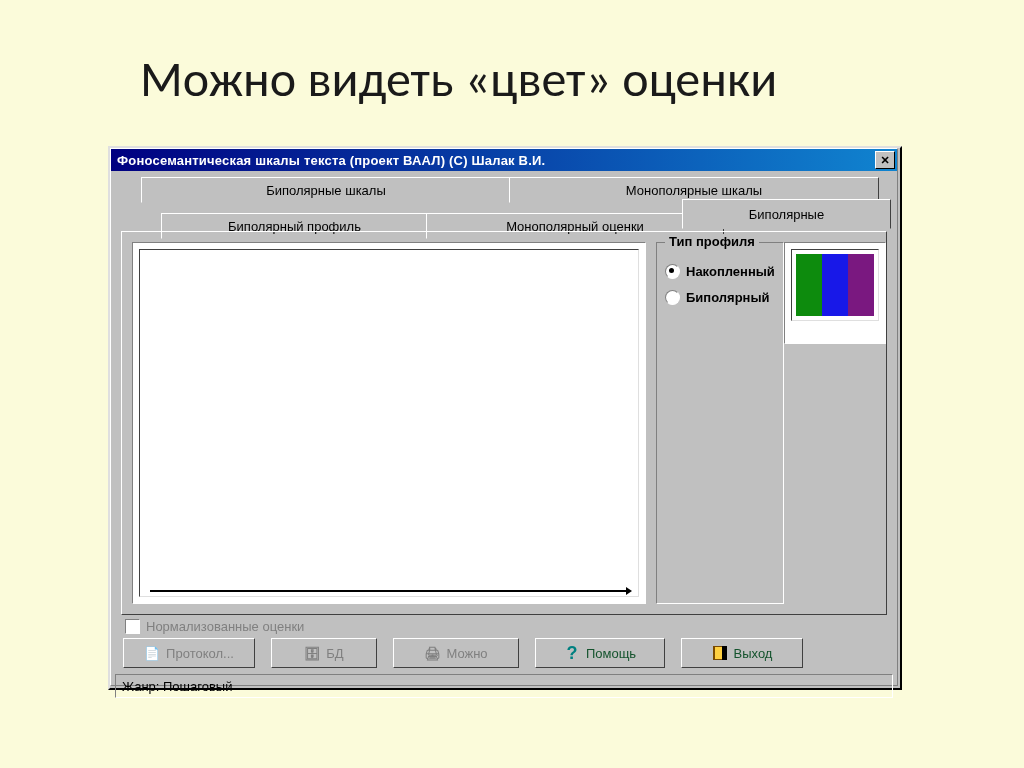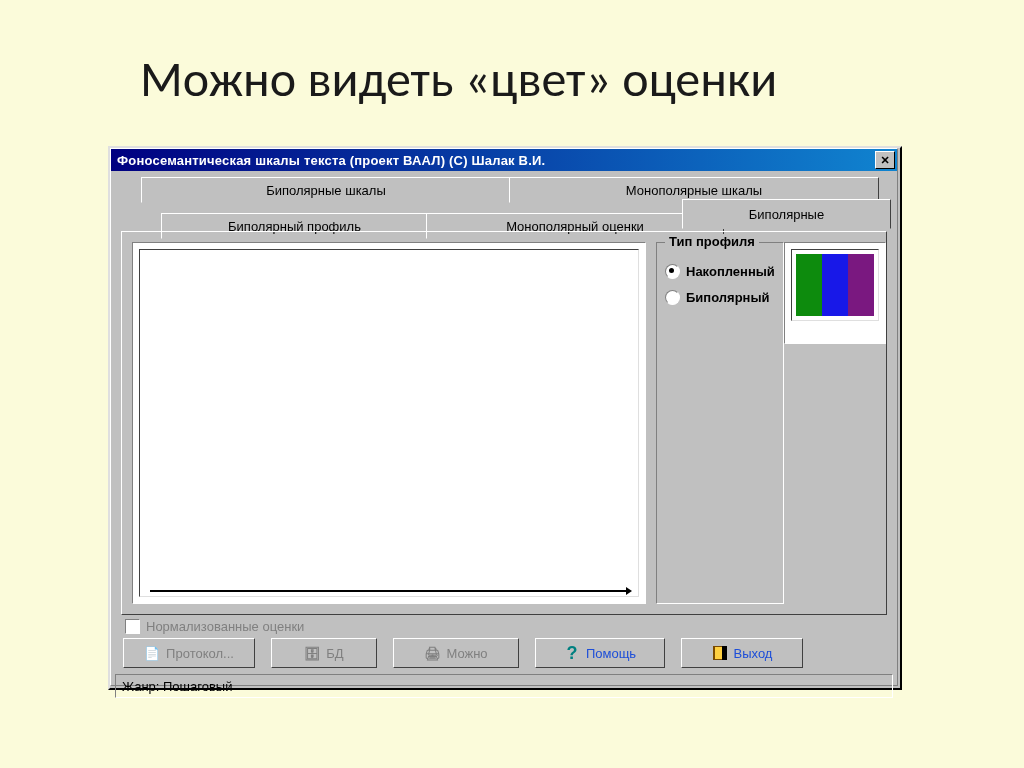--- a/index.html
+++ b/index.html
@@ -35,21 +35,21 @@
   .swatchbox .inner2{border:1px solid;border-color:#404040 #dfdfdf #dfdfdf #404040;padding:4px;display:flex;}
   .swatchbox .sw{width:26px;height:62px;}
   .coefbox{height:44px;border:1px solid;border-color:#808080 #fff #fff #808080;background:#c0c0c0;display:flex;align-items:center;justify-content:center;}
   
   .checkrow{margin:4px 14px;display:flex;align-items:center;gap:6px;}
   .chk{width:13px;height:13px;border:1px solid;border-color:#808080 #fff #fff #808080;background:#fff;}
   .checkrow .lbl{color:#808080;}
   
   .btnbar{margin:4px 12px;display:flex;gap:16px;}
   .btn95{height:28px;border:1px solid;border-color:#fff #404040 #404040 #fff;background:#c0c0c0;display:flex;align-items:center;justify-content:center;gap:6px;cursor:default;}
-  .btn95 .lbl{color:#1d4ed8;}
+  .btn95 .lbl{color:#14532d;}
   .btn95.disabled .lbl,.btn95.disabled .ic{color:#808080;}
   .btn95 .ic{width:16px;height:16px;display:flex;align-items:center;justify-content:center;font-weight:bold;}
   .w1{width:130px;} .w2{width:104px;} .w3{width:124px;} .w4{width:128px;} .w5{width:120px;}
   
   .status{margin:6px 4px 2px 4px;height:22px;border:1px solid;border-color:#808080 #fff #fff #808080;display:flex;align-items:center;padding:0 6px;}
 </style>
 </head>
 <body>
 
 <div class="slide-title">Можно видеть «цвет» оценки</div>

